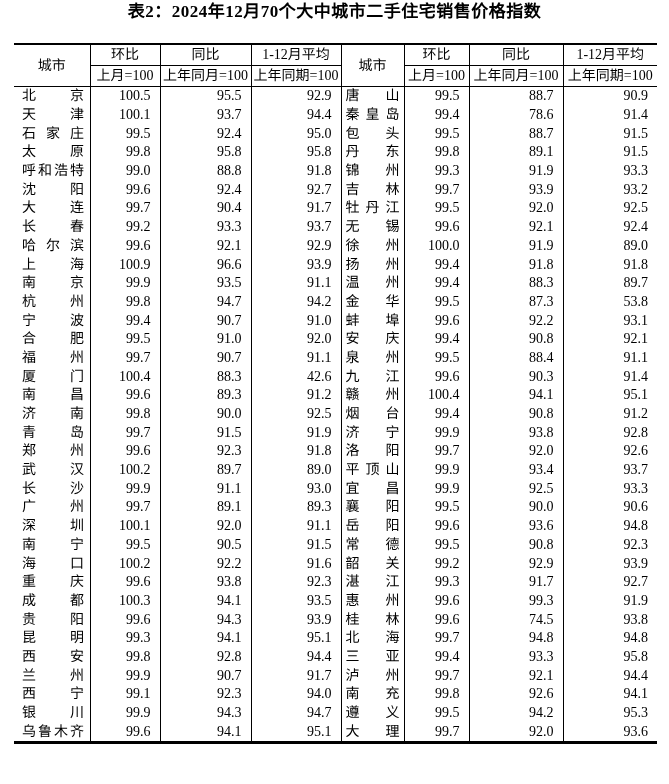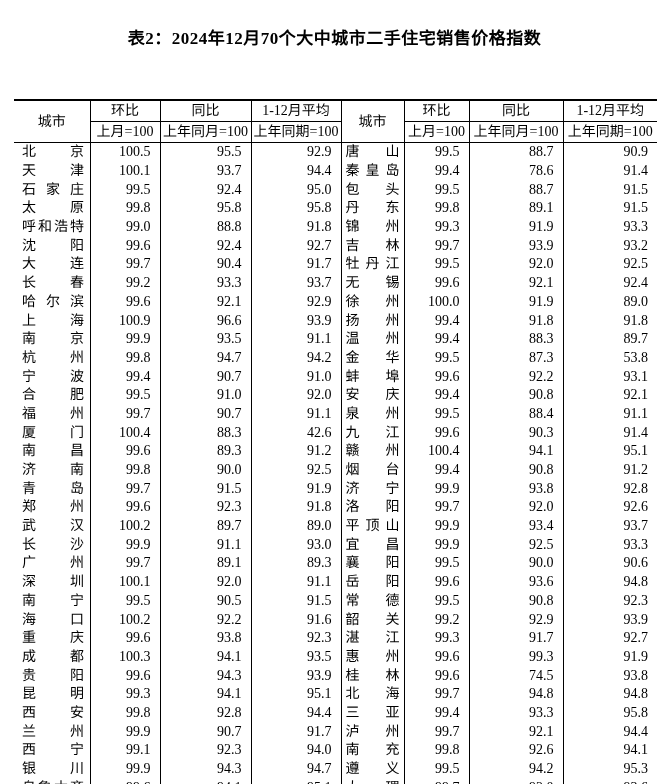--- a/index.html
+++ b/index.html
@@ -11,33 +11,33 @@
     overflow: hidden;
     font-family: "Liberation Serif", "DejaVu Serif", serif;
     color: #000;
   }
   .page {
     width: 669px;
     height: 784px;
     position: relative;
   }
   .title {
-    margin-top: 27px;
+    margin-top: 0;
     text-align: center;
     font-size: 17px;
     font-weight: bold;
     line-height: 23px;
     letter-spacing: 0.5px;
   }
   table.price-table {
     border-collapse: collapse;
     table-layout: fixed;
     width: 643px;
     margin-left: 14px;
-    margin-top: 49px;
+    margin-top: 20px;
     border-top: 2px solid #000;
     border-bottom: 3px solid #000;
     font-size: 14px;
   }
   .price-table th, .price-table td {
     padding: 0;
     margin: 0;
     border-right: 1px solid #000;
     vertical-align: middle;
     font-weight: normal;

